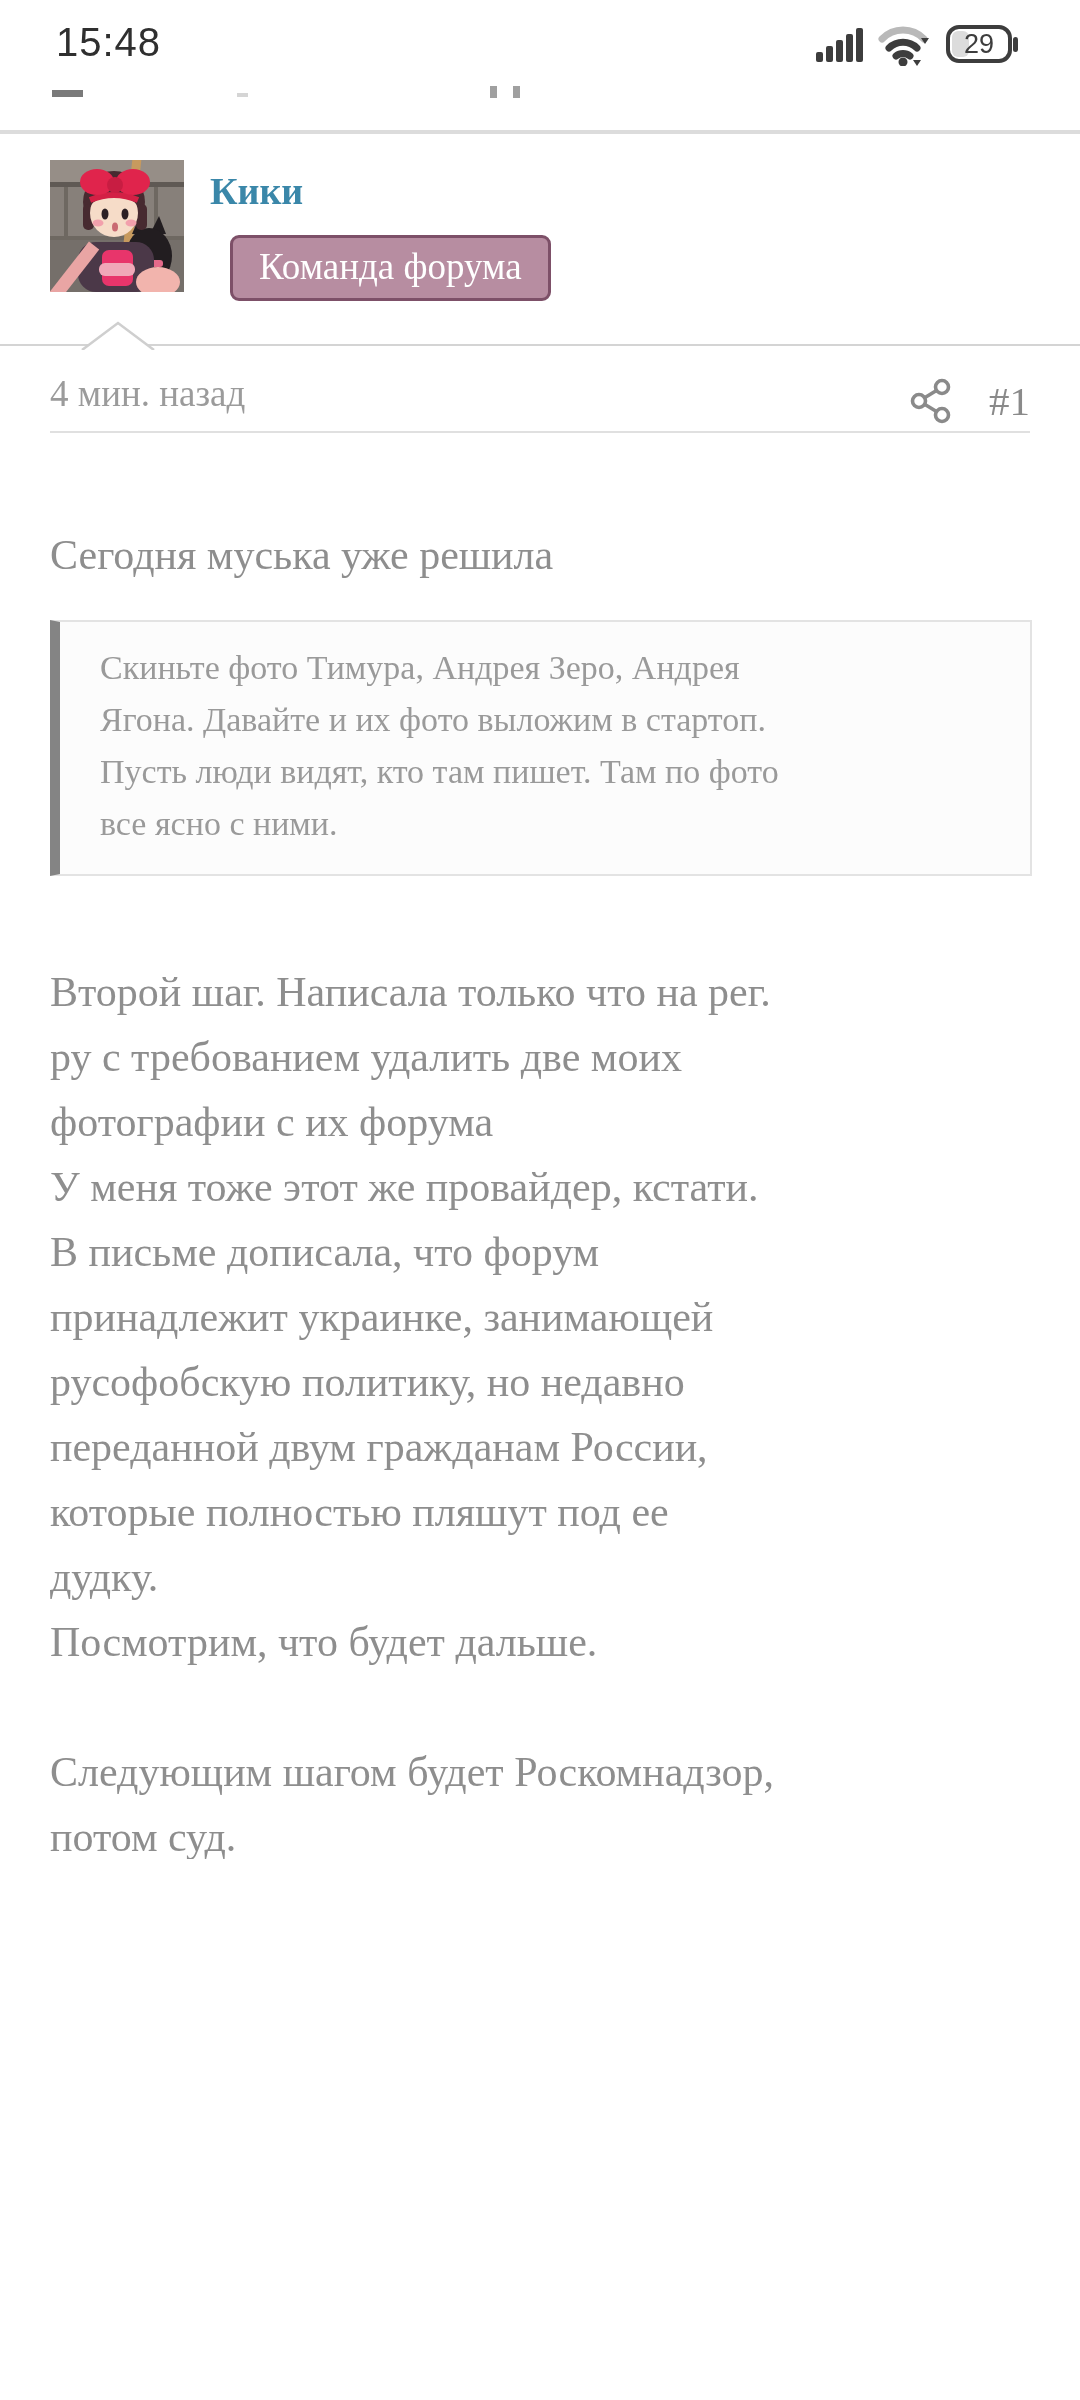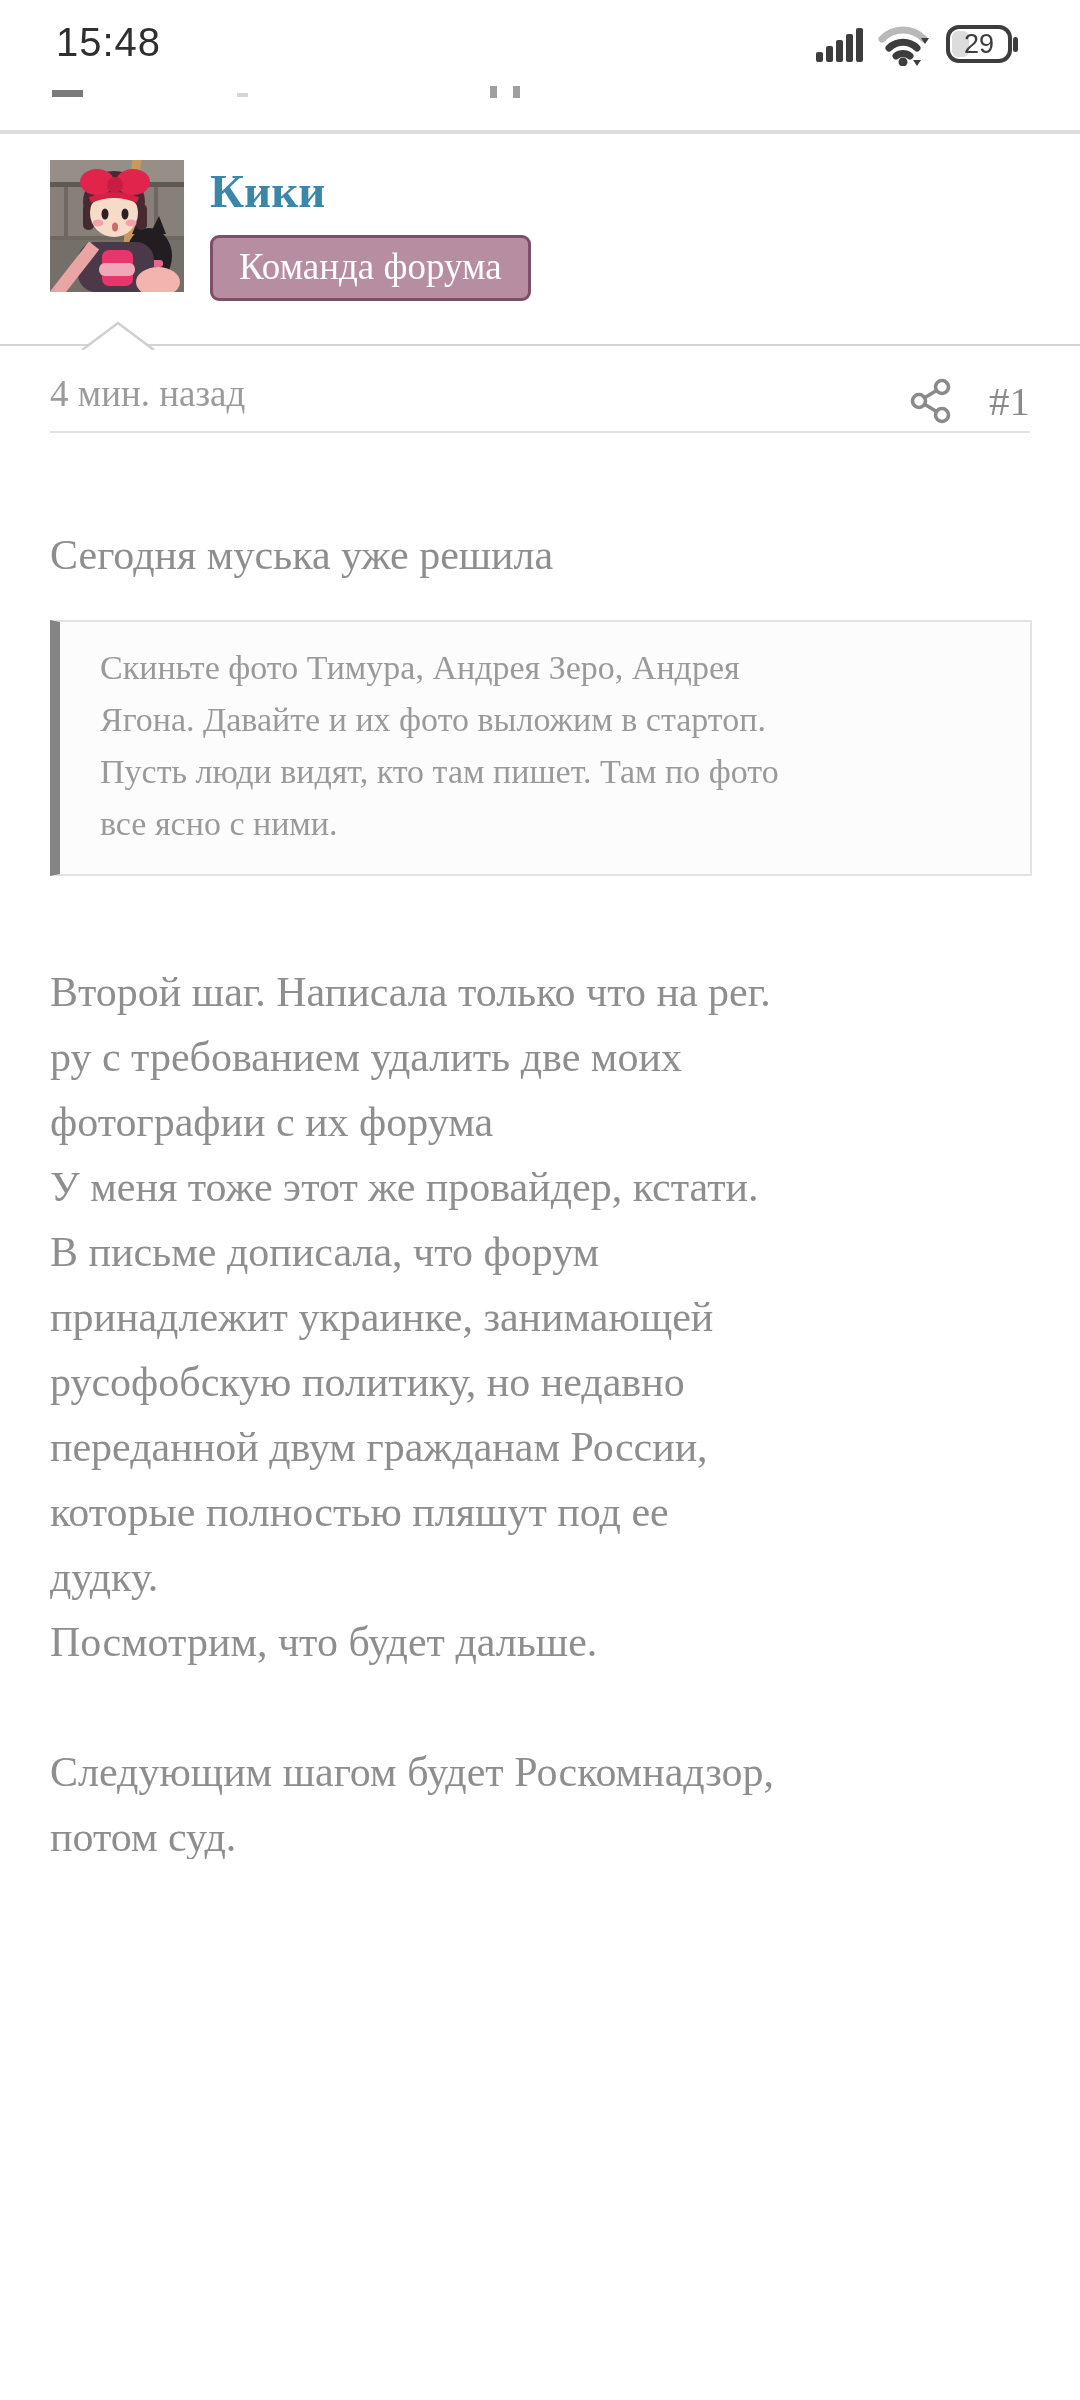--- a/index.html
+++ b/index.html
@@ -13,23 +13,23 @@
   
   .frag{position:absolute;background:#7a7a7a;}
   .frag.f1{left:52px;top:90px;width:31px;height:7px;}
   .frag.f2{left:237px;top:93px;width:11px;height:4px;background:#d5d5d5;}
   .frag.f3{left:490px;top:86px;width:7px;height:12px;background:#a0a0a0;}
   .frag.f4{left:513px;top:86px;width:7px;height:12px;background:#a0a0a0;}
   .top-hairline{position:absolute;left:0;top:130px;width:1080px;height:4px;background:#dcdcdc;}
   
   .avatar-wrap{position:absolute;left:50px;top:160px;width:134px;height:132px;}
   .user-col{position:absolute;left:210px;top:165px;}
-  .username{font-size:47px;font-weight:bold;color:#3a87a9;line-height:52px;}
+  .username{font-size:38px;font-weight:bold;color:#3a87a9;line-height:52px;}
   .badge{display:inline-block;margin-top:18px;padding:7px 26px 10px 26px;background:#b78da1;
-         border:3px solid #7d5068;border-radius:9px;color:#ffffff;font-size:37px;}
+         border:3px solid #7d5068;border-radius:9px;color:#ffffff;font-size:37px;margin-left:20px;}
   
   .bubble-line{position:absolute;left:0;top:344px;width:1080px;height:2px;background:#d4d4d4;}
   .notch{position:absolute;left:80px;top:320px;}
   
   .meta-row{position:absolute;left:50px;top:372px;width:980px;height:58px;
             display:flex;justify-content:space-between;}
   .meta-time{font-size:37px;color:#9b9b9b;}
   .meta-right{display:flex;align-items:center;gap:36px;}
   .post-number{font-size:41px;color:#8a8a8a;}
   .meta-divider{position:absolute;left:50px;top:431px;width:980px;height:2px;background:#e0e0e0;}

